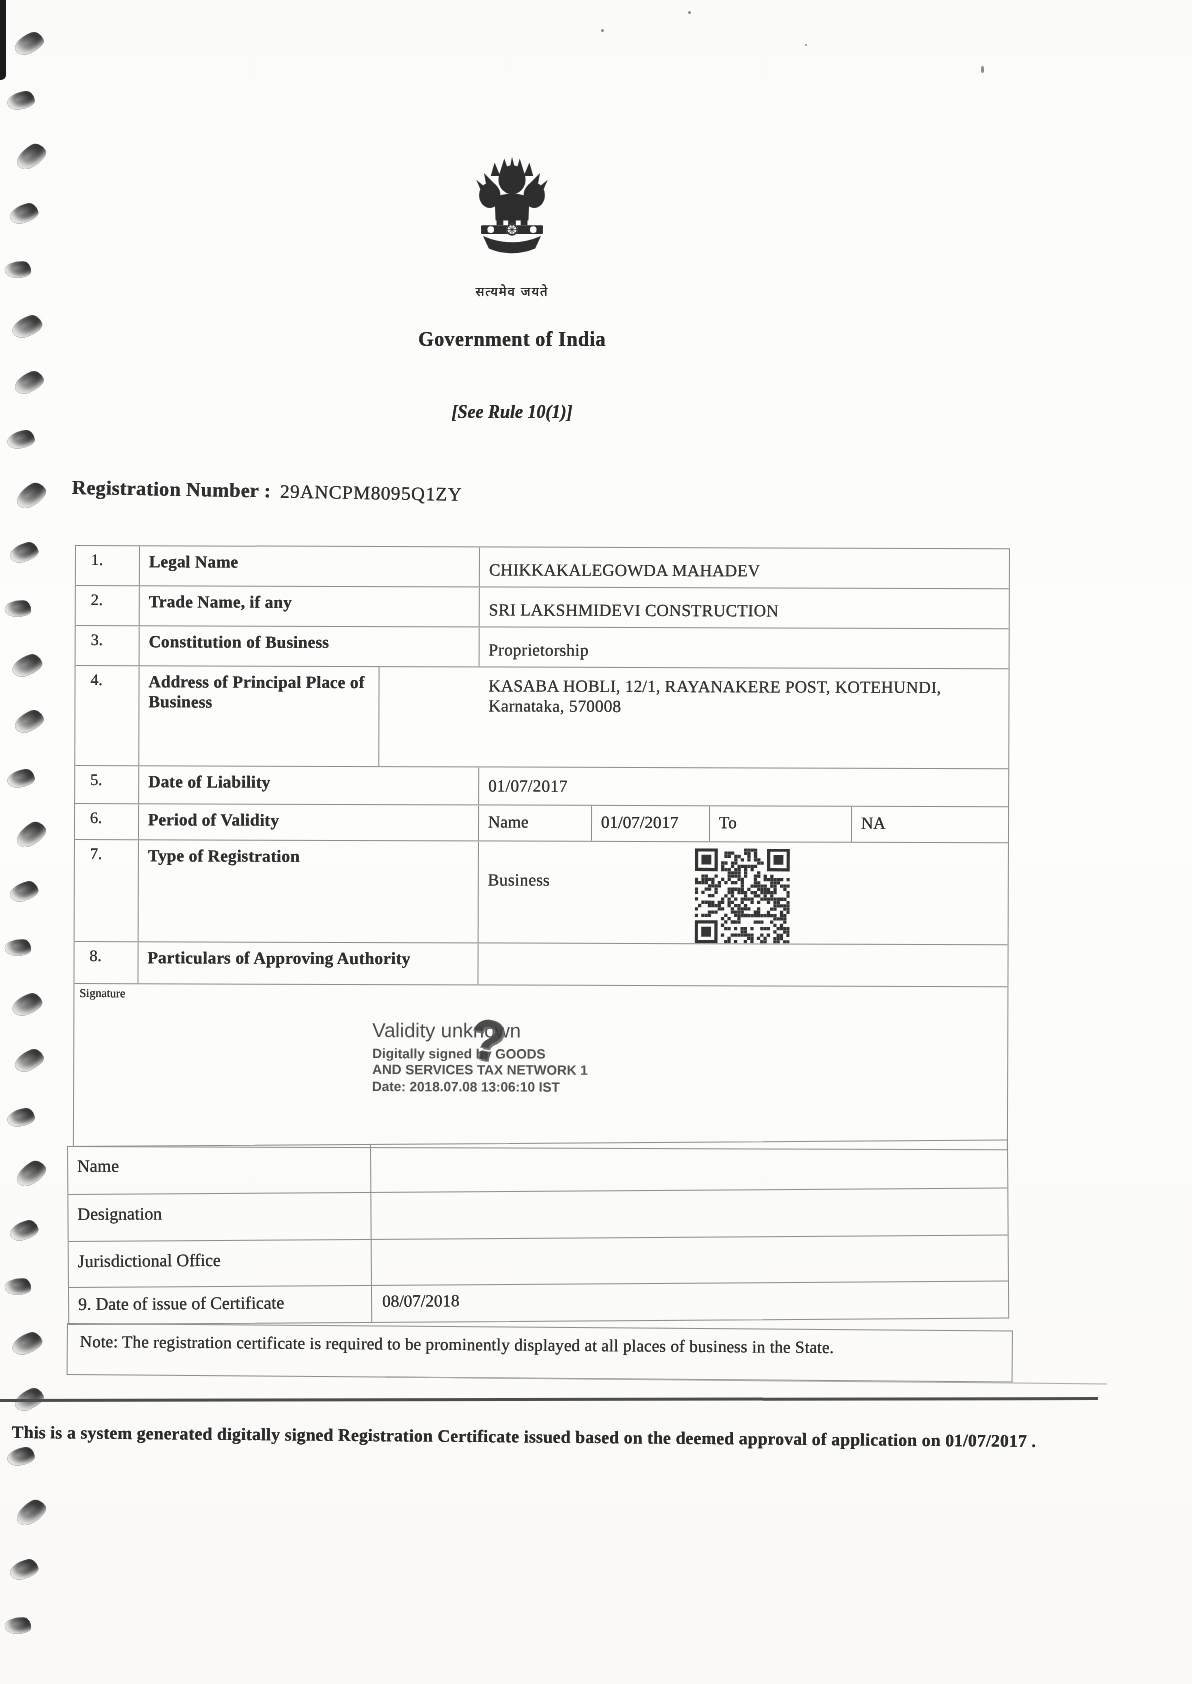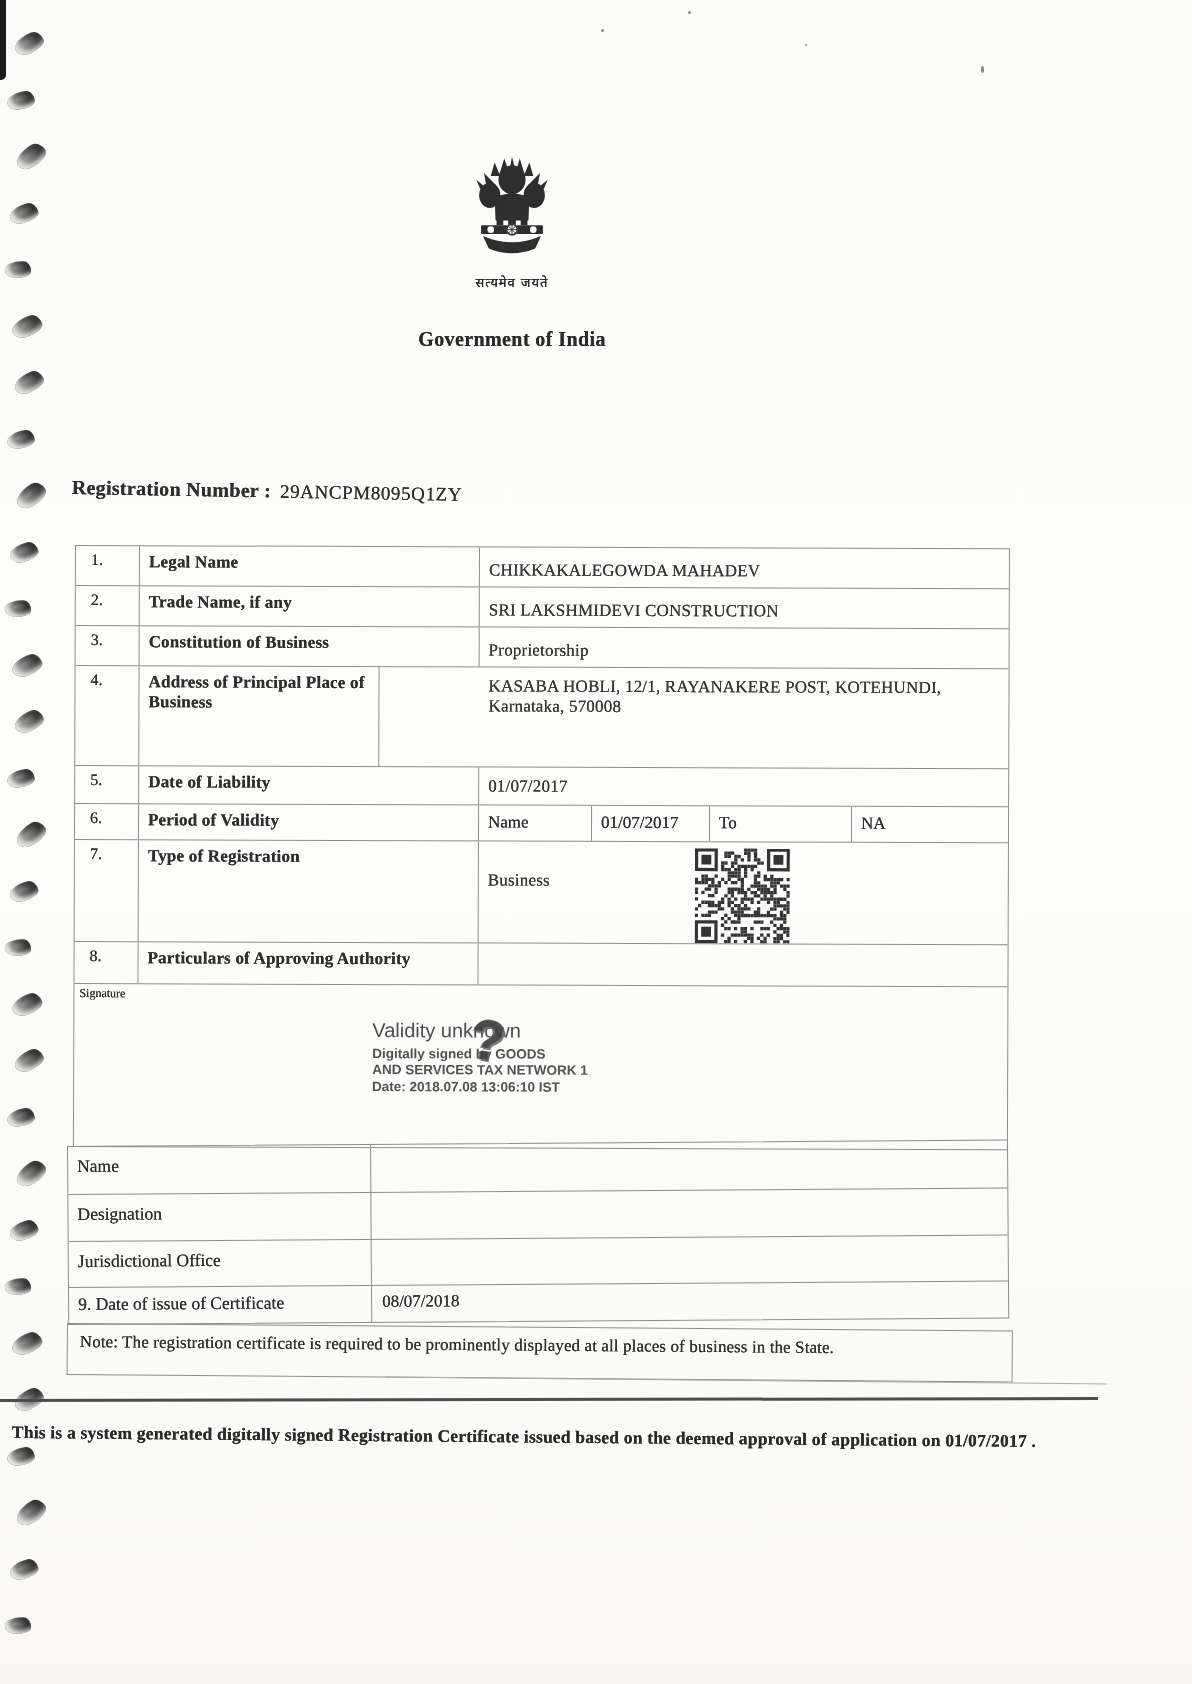--- a/index.html
+++ b/index.html
@@ -18,21 +18,21 @@
     border-radius:70% 30% 60% 40% / 55% 60% 40% 45%;
     box-shadow:inset 5px -4px 6px rgba(252,252,250,0.9);
   }
   .edge-strip { position:absolute; left:0; top:0; width:6px; height:80px; background:#1b1b1b; border-radius:0 0 5px 0; }
 
   .speck { position:absolute; background:#8a8a8a; border-radius:50%; }
 
   
   .emblem { position:absolute; left:432px; top:150px; width:160px; text-align:center; }
   .emblem svg { width:116px; height:110px; }
-  .motto { font-family:"DejaVu Sans", sans-serif; font-size:13px; margin-top:9px; color:#262626; letter-spacing:1px; }
+  .motto { font-family:"DejaVu Sans", sans-serif; font-size:13px; margin-top:18px; color:#262626; letter-spacing:1px; }
   .hdr { position:absolute; left:0; width:1024px; text-align:center; font-weight:bold; color:#2b2b2b;margin-top:22px; }
   .hdr.gov  { top:306px; font-size:20px; letter-spacing:0.4px; }
   .hdr.form { top:343px; font-size:21px; letter-spacing:0.6px; }
   .hdr.rule { top:380px; font-size:18px; font-style:italic; }
   .doc-title { position:absolute; top:423px; left:0; width:1024px; text-align:center; font-size:19px; font-weight:bold; letter-spacing:0.3px; }
 
   .reg-line { position:absolute; left:72px; top:476px; transform:rotate(1deg); transform-origin:left top; }
   .reg-label { font-weight:bold; font-size:20px; letter-spacing:0.3px; margin-right:9px; }
   .reg-value { font-size:19px; letter-spacing:0.6px; }
 
@@ -133,20 +133,21 @@
         <path d="M60 76.5 V86.5 M55 81.5 H65 M56.5 78 L63.5 85 M63.5 78 L56.5 85" stroke="#2e2e2e" stroke-width="0.9" fill="none"></path>
         <circle cx="38" cy="81.5" r="3.4" fill="#fcfcfb"></circle>
         <circle cx="82" cy="81.5" r="3.4" fill="#fcfcfb"></circle>
         <path d="M30 88 Q60 101 90 88 L84 101 Q60 111 36 101 Z"></path>
       </g>
     </svg>
     <div class="motto">सत्यमेव जयते</div>
   </div>
 
   <div class="hdr gov">Government of India</div>
+  <div class="hdr rule">[See Rule 10(1)]</div>
 
   <div class="reg-line">
     <span class="reg-label">Registration Number :</span><span class="reg-value">29ANCPM8095Q1ZY</span>
   </div>
 
   <div class="tbl">
     <div class="tr hA">
       <div class="td num">1.</div>
       <div class="td label">Legal Name</div>
       <div class="td value">CHIKKAKALEGOWDA  MAHADEV</div>

